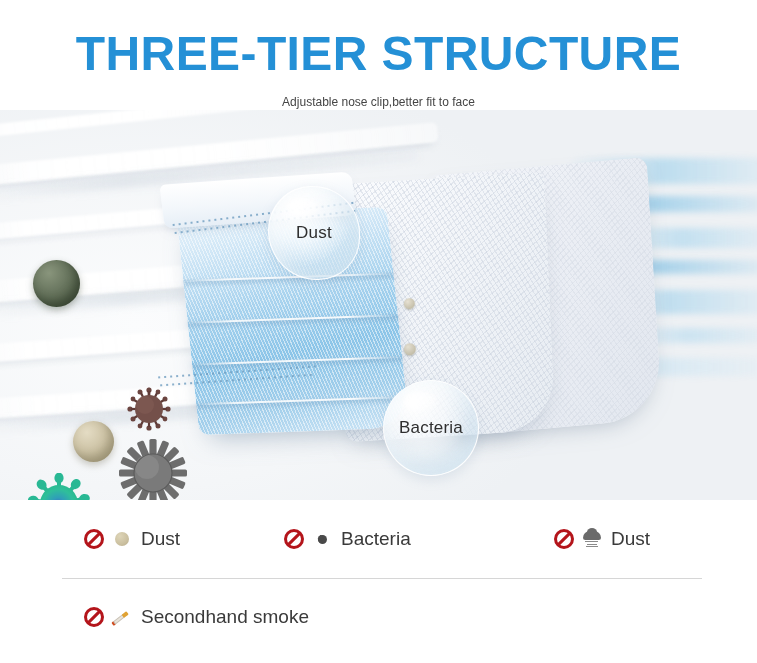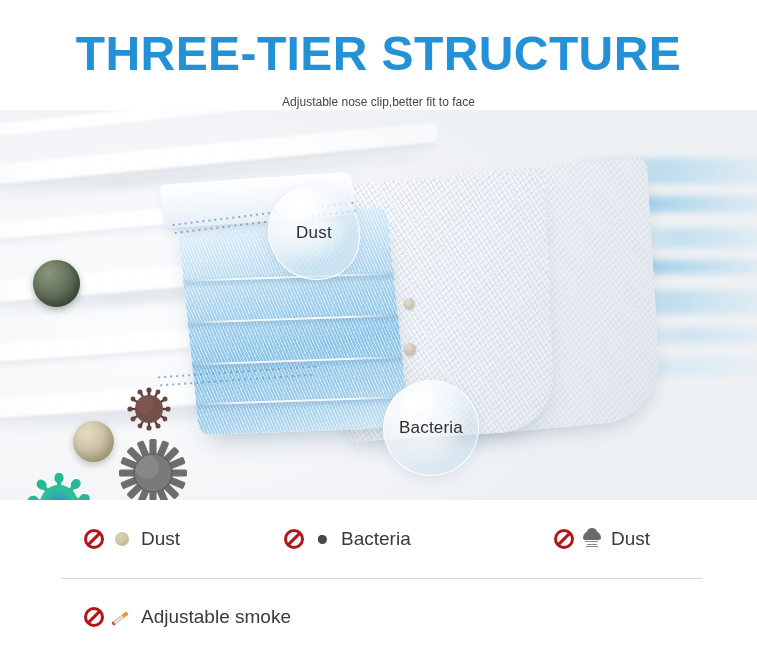--- a/index.html
+++ b/index.html
@@ -450,19 +450,19 @@
 
       <div class="legend-item li-2">
         <span class="ban"></span>
         <span class="li-icon">
           <span class="ic-cig">
             <span class="ember"></span>
             <span class="body"></span>
             <span class="filter"></span>
           </span>
         </span>
-        <span class="li-text">Adjustable smoke</span>
+        <span class="li-text">Secondhand smoke</span>
       </div>
 
     </div>
   </div>
 
 </div>
 
 </body></html>

